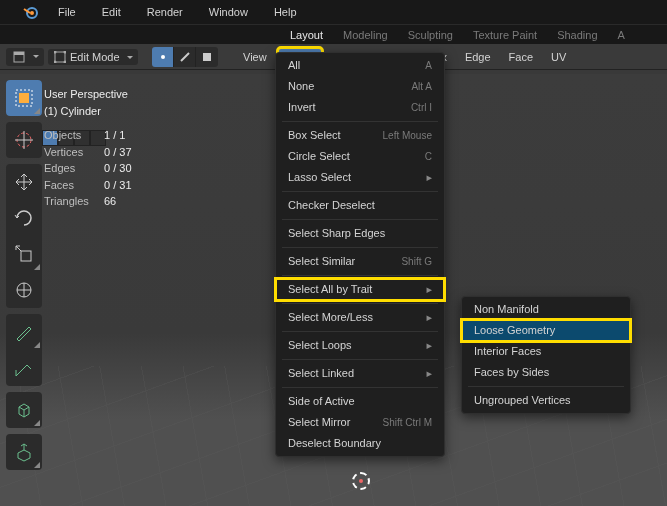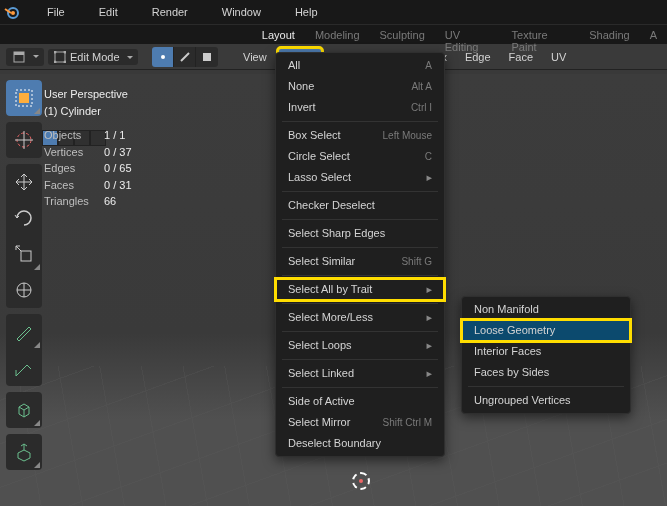--- a/index.html
+++ b/index.html
@@ -1,17 +1,17 @@
 <!DOCTYPE html>
 <html><head>
 <meta charset="utf-8">
 <style>
 *{margin:0;padding:0;box-sizing:border-box;font-family:sans-serif;font-size:11px;color:#d4d4d4;user-select:none}
 body{background:#393939;width:667px;height:506px;overflow:hidden;position:relative}
-.topbar{height:24px;background:#181818;display:flex;align-items:center;padding:0 1px;gap:18px}
+.topbar{height:24px;background:#181818;display:flex;align-items:center;padding:0 20px;gap:10px}
 .topbar .logo{width:20px;height:20px;display:flex;align-items:center;justify-content:center}
 .topbar .mitem{padding:4px 8px;cursor:pointer}
 .tabstrip{height:20px;background:#181818;display:flex;align-items:flex-start;border-top:1px solid #2a2a2a}
 .tabstrip .spacer{width:280px}
 .tabstrip .tab{padding:4px 10px;color:#7a7a7a}
 .tabstrip .tab.active{color:#e8e8e8}
 .toolbar{height:26px;background:#3a3a3a;border-bottom:1px solid #222;display:flex;align-items:center;padding:0 6px;gap:4px}
 .dropdown{background:#2b2b2b;border-radius:3px;padding:2px 18px 2px 6px;position:relative;display:flex;align-items:center;gap:4px}
 .dropdown::after{content:"";position:absolute;right:5px;top:7px;border:3px solid transparent;border-top-color:#aaa}
 .segbtns{display:flex;gap:0}
@@ -68,21 +68,20 @@
   <div class="mitem">Render</div>
   <div class="mitem">Window</div>
   <div class="mitem">Help</div>
 </div>
 
 <div class="tabstrip">
   <div class="spacer"></div>
   <div class="tab active">Layout</div>
   <div class="tab">Modeling</div>
   <div class="tab">Sculpting</div>
-  <div class="tab">UV Editing</div>
   <div class="tab">Texture Paint</div>
   <div class="tab">Shading</div>
   <div class="tab">A</div>
 </div>
 
 <div class="toolbar">
   <div class="dropdown">
     <svg width="14" height="14" viewBox="0 0 14 14">
         <rect x="2" y="2" width="10" height="10" fill="none" stroke="#aaa"></rect>
         <rect x="2" y="2" width="10" height="3" fill="#aaa"></rect>
@@ -224,21 +223,21 @@
         <div class="row">
           <span class="lab">Objects</span>
           <span class="val">1 / 1</span>
         </div>
         <div class="row">
           <span class="lab">Vertices</span>
           <span class="val">0 / 37</span>
         </div>
         <div class="row">
           <span class="lab">Edges</span>
-          <span class="val">0 / 65</span>
+          <span class="val">0 / 30</span>
         </div>
         <div class="row">
           <span class="lab">Faces</span>
           <span class="val">0 / 31</span>
         </div>
         <div class="row">
           <span class="lab">Triangles</span>
           <span class="val">66</span>
         </div>
       </div>

